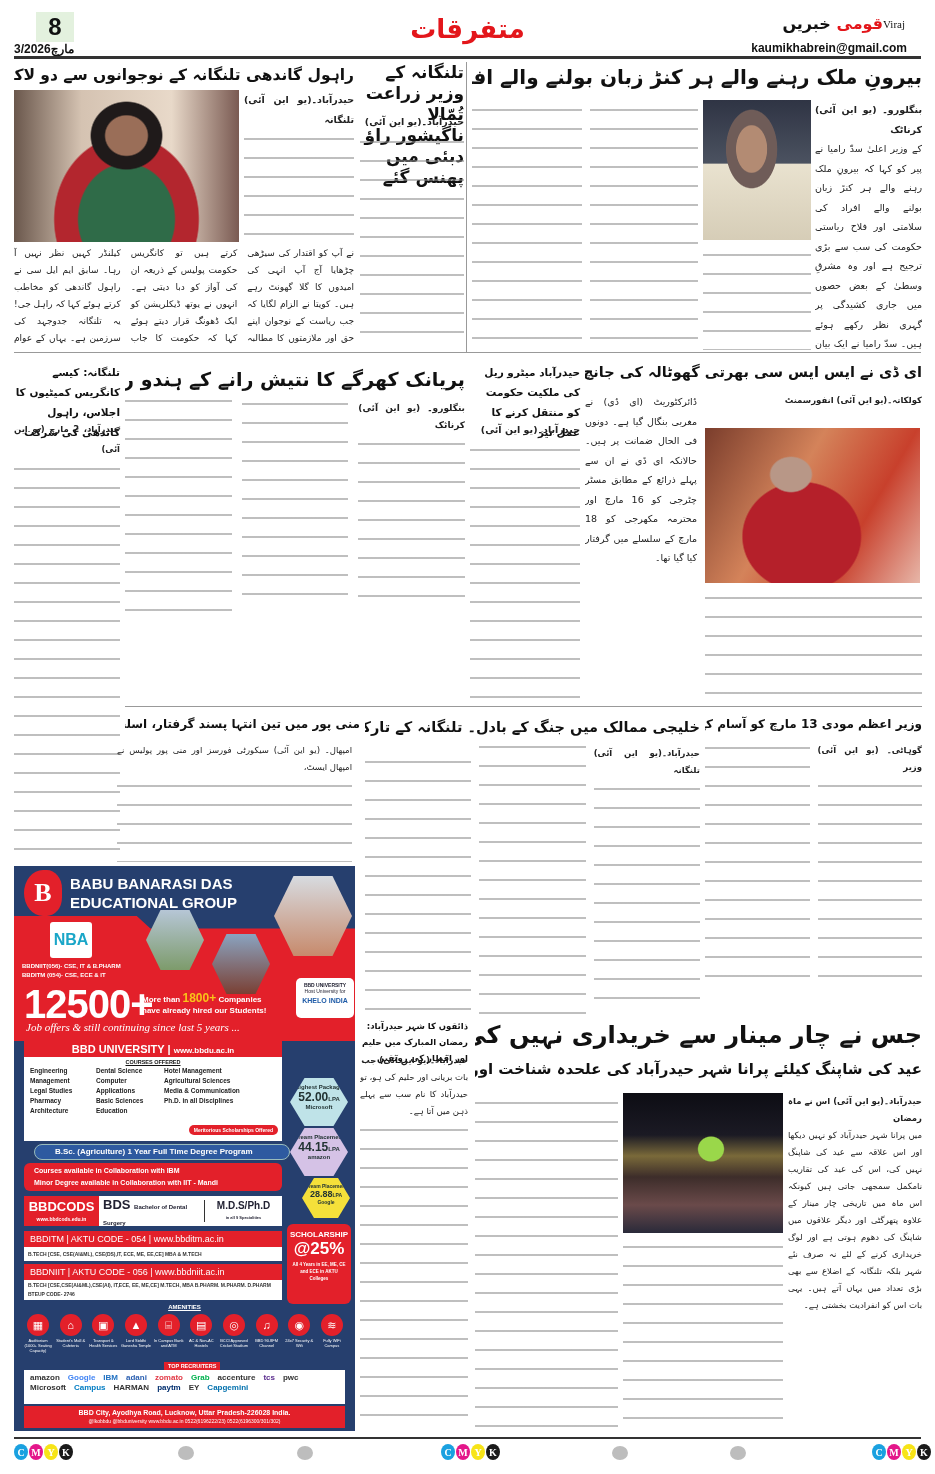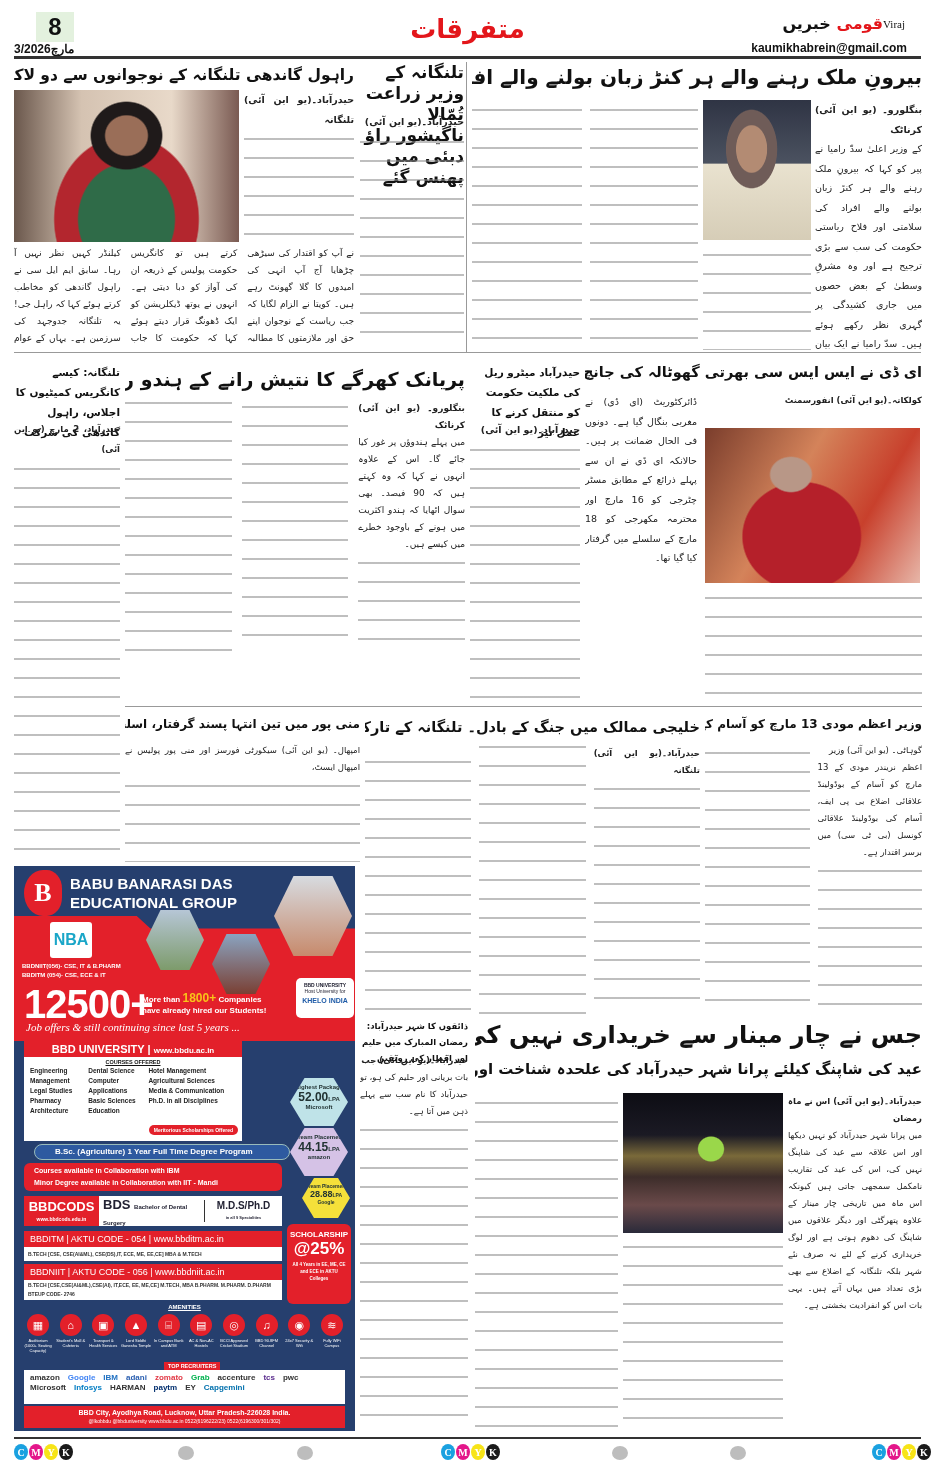--- a/index.html
+++ b/index.html
@@ -83,47 +83,45 @@
 
 <div class="abs rtl hl" style="left:470px;top:362px;width:110px;font-size:10.5px;line-height:20px">حیدرآباد میٹرو ریل کی ملکیت حکومت کو منتقل کرنے کا عمل تیز</div>
 <div class="abs rtl body" style="left:470px;top:420px;width:110px;height:280px">
   <div style="font-weight:bold">حیدرآباد۔(یو این آئی)</div>
   <div class="lines" style="height:260px"></div>
 </div>
 
 <div class="abs rtl hl" style="left:125px;top:362px;width:340px;font-size:19px;line-height:34px;white-space:nowrap;overflow:hidden">پریانک کھرگے کا نتیش رانے کے ہندو راشٹر بیان پر سخت ردِعمل</div>
 <div class="abs rtl body" style="left:125px;top:400px;width:340px;height:300px;column-count:3;column-gap:10px;font-size:9px;line-height:17px">
   <div style="font-weight:bold">بنگلورو۔ (یو این آئی) کرناٹک</div>
-  <div>میں پہلے ہندوؤں پر غور کیا جائے گا۔ اس کے علاوہ انہوں نے کہا کہ وہ کہتے ہیں کہ 90 فیصد۔ بھی سوال اٹھایا کہ ہندو اکثریت میں ہونے کے باوجود خطرے میں کیسے ہیں۔</div>
   <div class="lines" style="height:600px"></div>
 </div>
 
 <div class="abs rtl hl" style="left:14px;top:362px;width:106px;font-size:10.5px;line-height:20px">تلنگانہ: کیسے کانگریس کمیٹیوں کا اجلاس، راہول گاندھی کی شرکت</div>
 <div class="abs rtl body" style="left:14px;top:420px;width:106px;height:440px">
   <div style="font-weight:bold;font-size:8.5px">حیدرآباد، 2 مارچ (یو این آئی)</div>
   <div class="lines" style="height:420px"></div>
 </div>
 
 <div class="abs hline" style="left:125px;top:706px;width:797px"></div>
 
 <div class="abs rtl hl" style="left:705px;top:712px;width:217px;font-size:12px;line-height:24px;white-space:nowrap;overflow:hidden">وزیر اعظم مودی 13 مارچ کو آسام کے کوکراجھار کا دورہ کریں گے</div>
 <div class="abs rtl body" style="left:705px;top:742px;width:217px;height:270px;column-count:2;column-gap:8px;font-size:8.5px;line-height:17px">
-  <div style="font-weight:normal">گوہاٹی۔ (یو این آئی) وزیر</div>
-  <div>اعظم نریندر مودی کے 13 مارچ کو آسام کے بوڈولینڈ علاقائی اضلاع بی پی ایف، آسام کی بوڈولینڈ علاقائی کونسل (بی ٹی سی) میں برسر اقتدار ہے۔</div>
+  <div style="font-weight:bold">گوہاٹی۔ (یو این آئی) وزیر</div>
   <div class="lines" style="height:460px"></div>
 </div>
 
 <div class="abs rtl hl" style="left:365px;top:712px;width:335px;font-size:14.5px;line-height:30px;white-space:nowrap;overflow:hidden">خلیجی ممالک میں جنگ کے بادل۔ تلنگانہ کے تارکینِ وطن اور خاندانوں میں تشویش کی لہر</div>
 <div class="abs rtl body" style="left:365px;top:745px;width:335px;height:270px;column-count:3;column-gap:8px;font-size:8.5px;line-height:17px">
   <div style="font-weight:bold">حیدرآباد۔(یو این آئی) تلنگانہ</div>
   <div class="lines" style="height:800px"></div>
 </div>
 
 <div class="abs rtl hl" style="left:125px;top:712px;width:235px;font-size:12px;line-height:24px;white-space:nowrap;overflow:hidden">منی پور میں تین انتہا پسند گرفتار، اسلحہ اور مسروقہ اسکوٹر برآمد</div>
-<div class="abs rtl body" style="left:125px;top:742px;width:235px;height:120px;font-size:8.5px;line-height:17px">
+<div class="abs rtl body" style="left:117px;top:742px;width:235px;height:120px;font-size:8.5px;line-height:17px">
   <div>امپھال۔ (یو این آئی) سیکورٹی فورسز اور منی پور پولیس نے امپھال ایسٹ،</div>
   <div class="lines" style="height:100px"></div>
 </div>
 
 <div class="abs ad">
 
   <div class="abs" style="left:10px;top:4px;width:38px;height:46px;border-radius:50% 40% 40% 50%;background:#e3202a;color:#fff;font:bold 26px 'Liberation Serif',serif;text-align:center;line-height:46px">B</div>
   <div class="abs white" style="left:56px;top:8px;font:bold 15px 'Liberation Sans',sans-serif;line-height:19px">
     <div>BABU BANARASI DAS</div>
     <div>EDUCATIONAL GROUP</div>
@@ -143,21 +141,21 @@
     <div><span>More than</span> <span style="color:#f9c21a;font-size:12px">1800+</span> <span>Companies</span></div>
     <div>have already hired our Students!</div>
   </div>
   <div class="abs white" style="left:12px;top:155px;font:italic 11px 'Liberation Serif',serif">Job offers &amp; still continuing since last 5 years ...</div>
   <div class="abs" style="left:282px;top:112px;width:58px;height:40px;background:#fff;border-radius:5px;text-align:center;font:bold 5px 'Liberation Sans',sans-serif;padding-top:4px;color:#223">
     <div>BBD UNIVERSITY</div>
     <div style="font-weight:normal">Host University for</div>
     <div style="color:#1d5aa7;font-size:7px;margin-top:3px">KHELO INDIA</div>
   </div>
 
-  <div class="abs" style="left:10px;top:175px;width:218px;height:100px;background:#fff">
+  <div class="abs" style="left:10px;top:175px;width:258px;height:100px;background:#fff">
     <div class="red white" style="height:16px;font:bold 11px 'Liberation Sans',sans-serif;text-align:center;line-height:16px"><span>BBD UNIVERSITY</span> | <span style="font-size:8px">www.bbdu.ac.in</span></div>
     <div style="text-align:center;font:bold 5.5px 'Liberation Sans',sans-serif;text-decoration:underline;margin-top:2px">COURSES OFFERED</div>
     <div style="display:flex;gap:4px;padding:1px 6px;font:bold 6.5px 'Liberation Sans',sans-serif;line-height:10px;color:#222">
       <div style="width:62px">
         <div>Engineering</div>
         <div>Management</div>
         <div>Legal Studies</div>
         <div>Pharmacy</div>
         <div>Architecture</div>
       </div>
@@ -242,21 +240,21 @@
     <span>amazon</span>
     <span style="color:#4285f4">Google</span>
     <span style="color:#1f70c1">IBM</span>
     <span style="color:#2a5fb0">adani</span>
     <span style="color:#e23744">zomato</span>
     <span style="color:#00b14f">Grab</span>
     <span>accenture</span>
     <span style="color:#5b2d8e">tcs</span>
     <span>pwc</span>
     <span>Microsoft</span>
-    <span style="color:#007cc3">Infosys</span>
+    <span style="color:#007cc3">Campus</span>
     <span>HARMAN</span>
     <span style="color:#002e6e">paytm</span>
     <span>EY</span>
     <span style="color:#0070ad">Capgemini</span>
   </div>
   <div class="abs red white" style="left:10px;top:540px;width:321px;height:22px;text-align:center;font:bold 7px 'Liberation Sans',sans-serif;line-height:9px;padding-top:2px">
     <div>BBD City, Ayodhya Road, Lucknow, Uttar Pradesh-226028 India.</div>
     <div style="font-weight:normal;font-size:5px">@lkobbdu  @bbduniversity  www.bbdu.ac.in  0522(6196222/23) 0522(6196300/301/302)</div>
   </div>
 </div>

